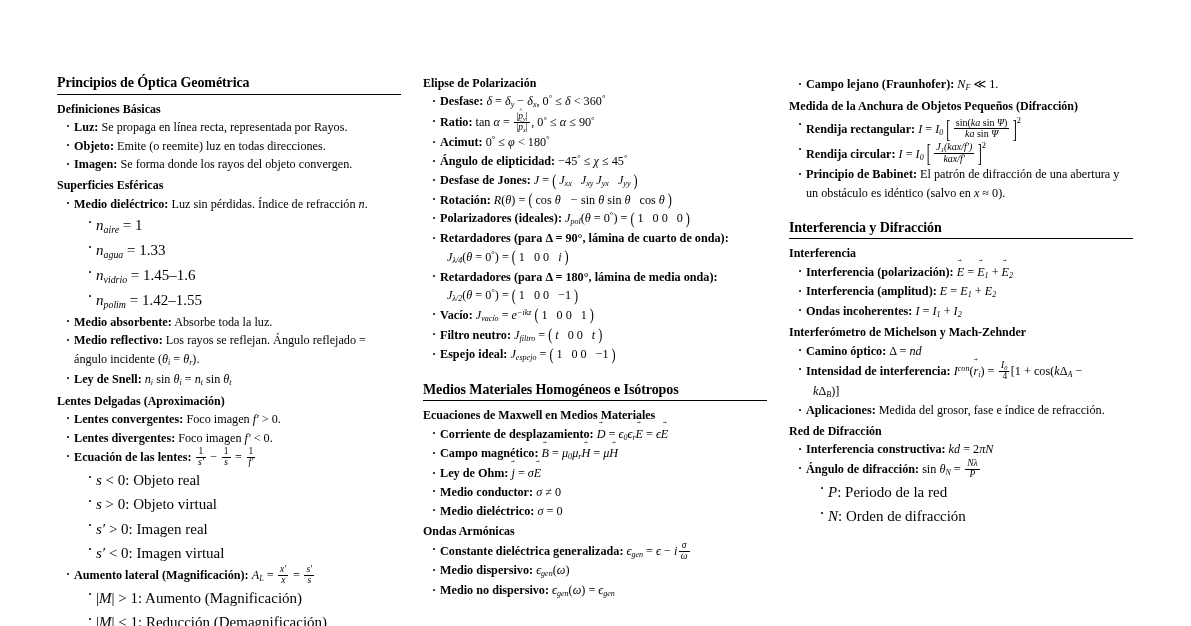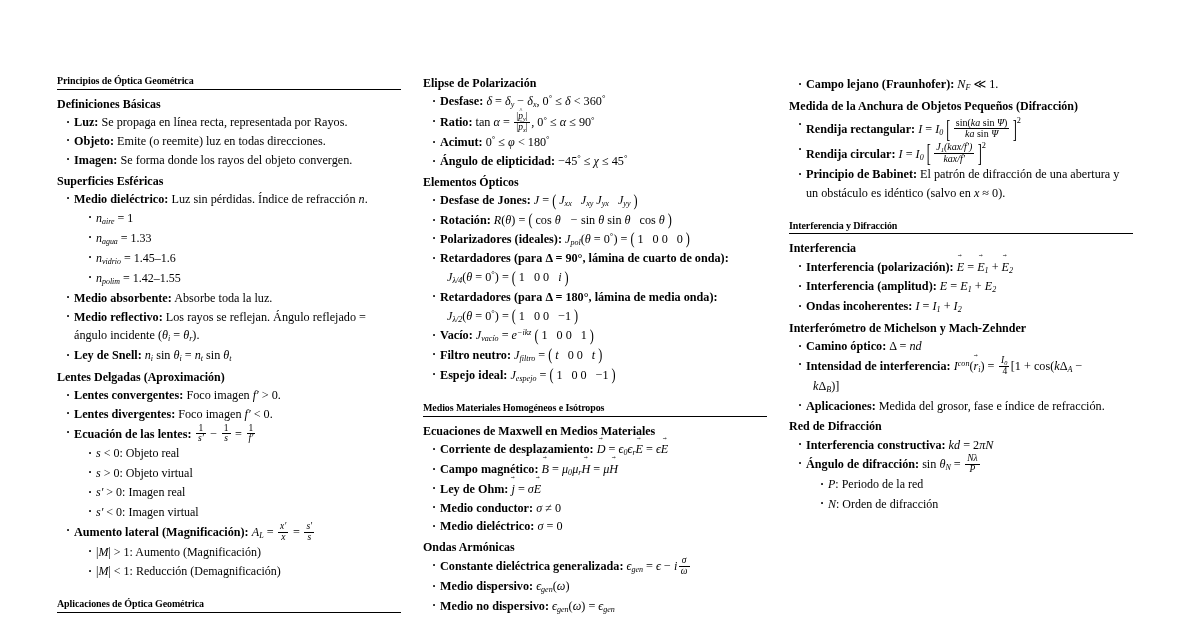--- a/index.html
+++ b/index.html
@@ -29,21 +29,21 @@
     gap: 22px;
     padding-left: 57px;
     padding-right: 24px;
   }
   .column {
     width: 344px;
     flex: 0 0 344px;
   }
   
   .sec-title {
-    font-size: 10px;
+    font-size: 14px;
     font-weight: bold;
     line-height: 1.18;
     margin: 0 0 2px 0;
     letter-spacing: -0.1px;
   }
   .sec-rule {
     border: 0;
     border-top: 1.6px solid #000;
     margin: 1px 0 7px 0;
     width: 100%;
@@ -77,21 +77,21 @@
     position: absolute;
     left: 0px;
     top: -0.5px;
     font-size: 12.2px;
     font-weight: bold;
   }
   ul.items ul.items {
     padding-left: 14px;
   }
   ul.items ul.items > li {
-    font-size: 12px;
+    font-size: 15px;
     line-height: 1.62;
   }
   li b, .lbl {
     font-weight: bold;
   }
   .math {
     font-family: "Liberation Serif", "DejaVu Serif", serif;
     font-style: italic;
   }
   .mathup { font-style: normal; text-align: right; }
@@ -271,21 +271,20 @@
           <li>
             <b>Acimut:</b>
             0<span class="deg">°</span> ≤ <span class="math">φ</span> &lt; 180<span class="deg">°</span>
           </li>
           <li>
             <b>Ángulo de elipticidad:</b>
             −45<span class="deg">°</span> ≤ <span class="math">χ</span> ≤ 45<span class="deg">°</span>
           </li>
         </ul>
 
-        <div class="sub-title">Elementos Ópticos</div>
         <ul class="items">
           <li>
             <b>Desfase de Jones:</b>
             <span class="math">J</span> = <span class="paren">J<sub>xx</sub><span class="mspace"></span>J<sub>xy</sub> J<sub>yx</sub><span class="mspace"></span>J<sub>yy</sub></span>
           </li>
           <li>
             <b>Rotación:</b>
             <span class="math">R</span>(<span class="math">θ</span>) = <span class="paren"><span class="mathup">cos</span> θ<span class="mspace"></span>− <span class="mathup">sin</span> θ <span class="mathup">sin</span> θ<span class="mspace"></span><span class="mathup">cos</span> θ</span>
           </li>
           <li>

